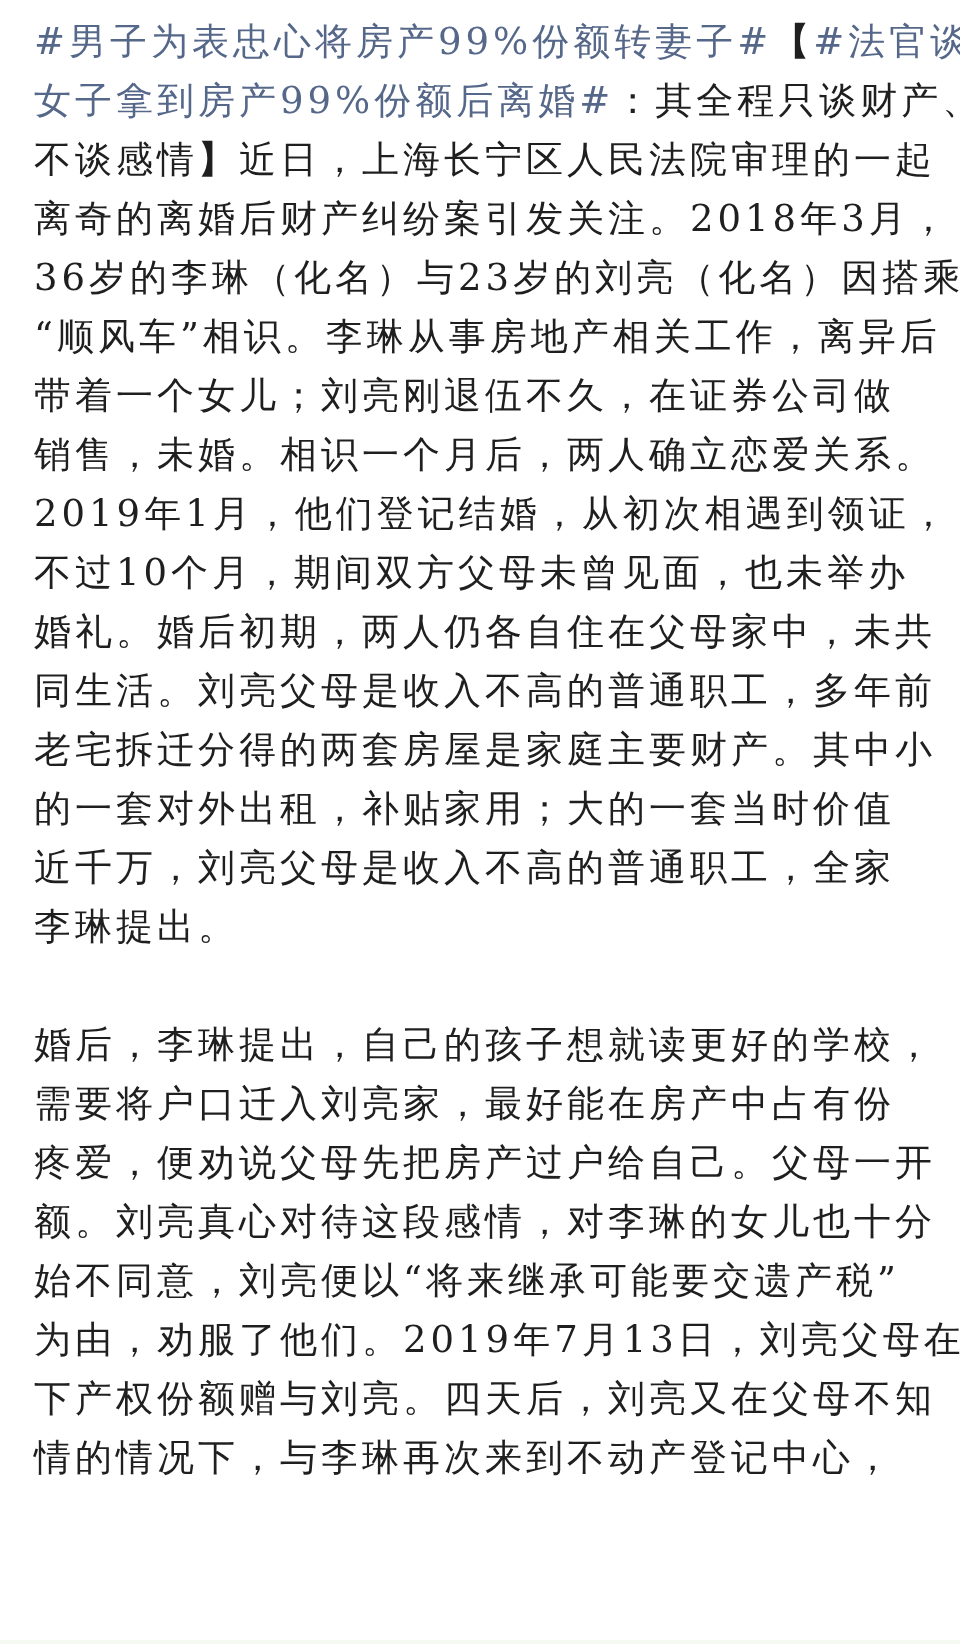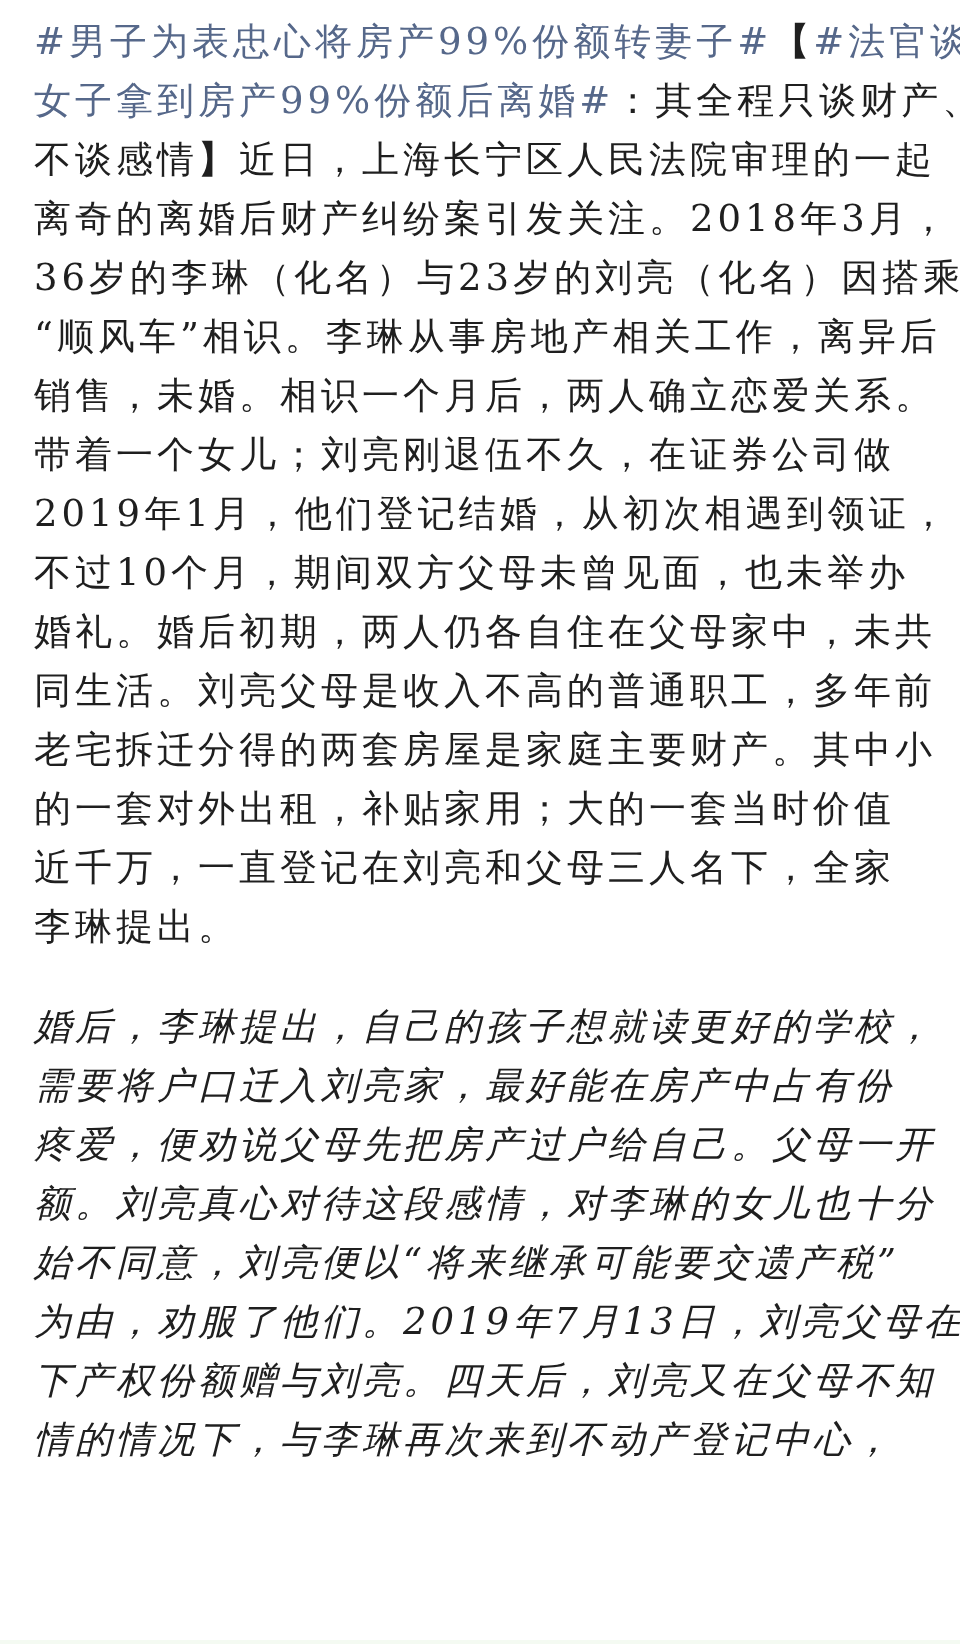--- a/index.html
+++ b/index.html
@@ -21,22 +21,21 @@
       color: #1f1f1f;
       font-family: "DejaVu Serif", "Liberation Serif", serif;
       font-size: 37px;
       line-height: 59px;
       letter-spacing: 4px;
     }
     .para {
       margin: 0;
     }
     .para + .para {
-      margin-top: 41px;
-      font-style: italic;
+      margin-top: 59px;
     }
     .line {
       display: block;
       white-space: nowrap;
       height: 59px;
     }
     .tag {
       color: #56688a;
       cursor: pointer;
     }
@@ -64,29 +63,29 @@
     </span>
     <span class="line">
       <a class="tag">女子拿到房产99%份额后离婚#</a><span>：其全程只谈财产、</span>
     </span>
     <span class="line">
       <span>不谈感情</span><span class="bracket">】</span><span>近日，上海长宁区人民法院审理的一起</span>
     </span>
     <span class="line">离奇的离婚后财产纠纷案引发关注。2018年3月，</span>
     <span class="line">36岁的李琳（化名）与23岁的刘亮（化名）因搭乘</span>
     <span class="line">“顺风车”相识。李琳从事房地产相关工作，离异后</span>
+    <span class="line">带着一个女儿；刘亮刚退伍不久，在证券公司做</span>
     <span class="line">销售，未婚。相识一个月后，两人确立恋爱关系。</span>
-    <span class="line">带着一个女儿；刘亮刚退伍不久，在证券公司做</span>
     <span class="line">2019年1月，他们登记结婚，从初次相遇到领证，</span>
     <span class="line">不过10个月，期间双方父母未曾见面，也未举办</span>
     <span class="line">婚礼。婚后初期，两人仍各自住在父母家中，未共</span>
     <span class="line">同生活。刘亮父母是收入不高的普通职工，多年前</span>
     <span class="line">老宅拆迁分得的两套房屋是家庭主要财产。其中小</span>
     <span class="line">的一套对外出租，补贴家用；大的一套当时价值</span>
-    <span class="line">近千万，一直登记在刘亮和父母三人名下，全家</span>
+    <span class="line">近千万，刘亮父母是收入不高的普通职工，全家</span>
     <span class="line">李琳提出。</span>
   </p>
 
   <p class="para">
     <span class="line">婚后，李琳提出，自己的孩子想就读更好的学校，</span>
     <span class="line">需要将户口迁入刘亮家，最好能在房产中占有份</span>
     <span class="line">疼爱，便劝说父母先把房产过户给自己。父母一开</span>
     <span class="line">额。刘亮真心对待这段感情，对李琳的女儿也十分</span>
     <span class="line">始不同意，刘亮便以“将来继承可能要交遗产税”</span>
     <span class="line">为由，劝服了他们。2019年7月13日，刘亮父母在</span>

